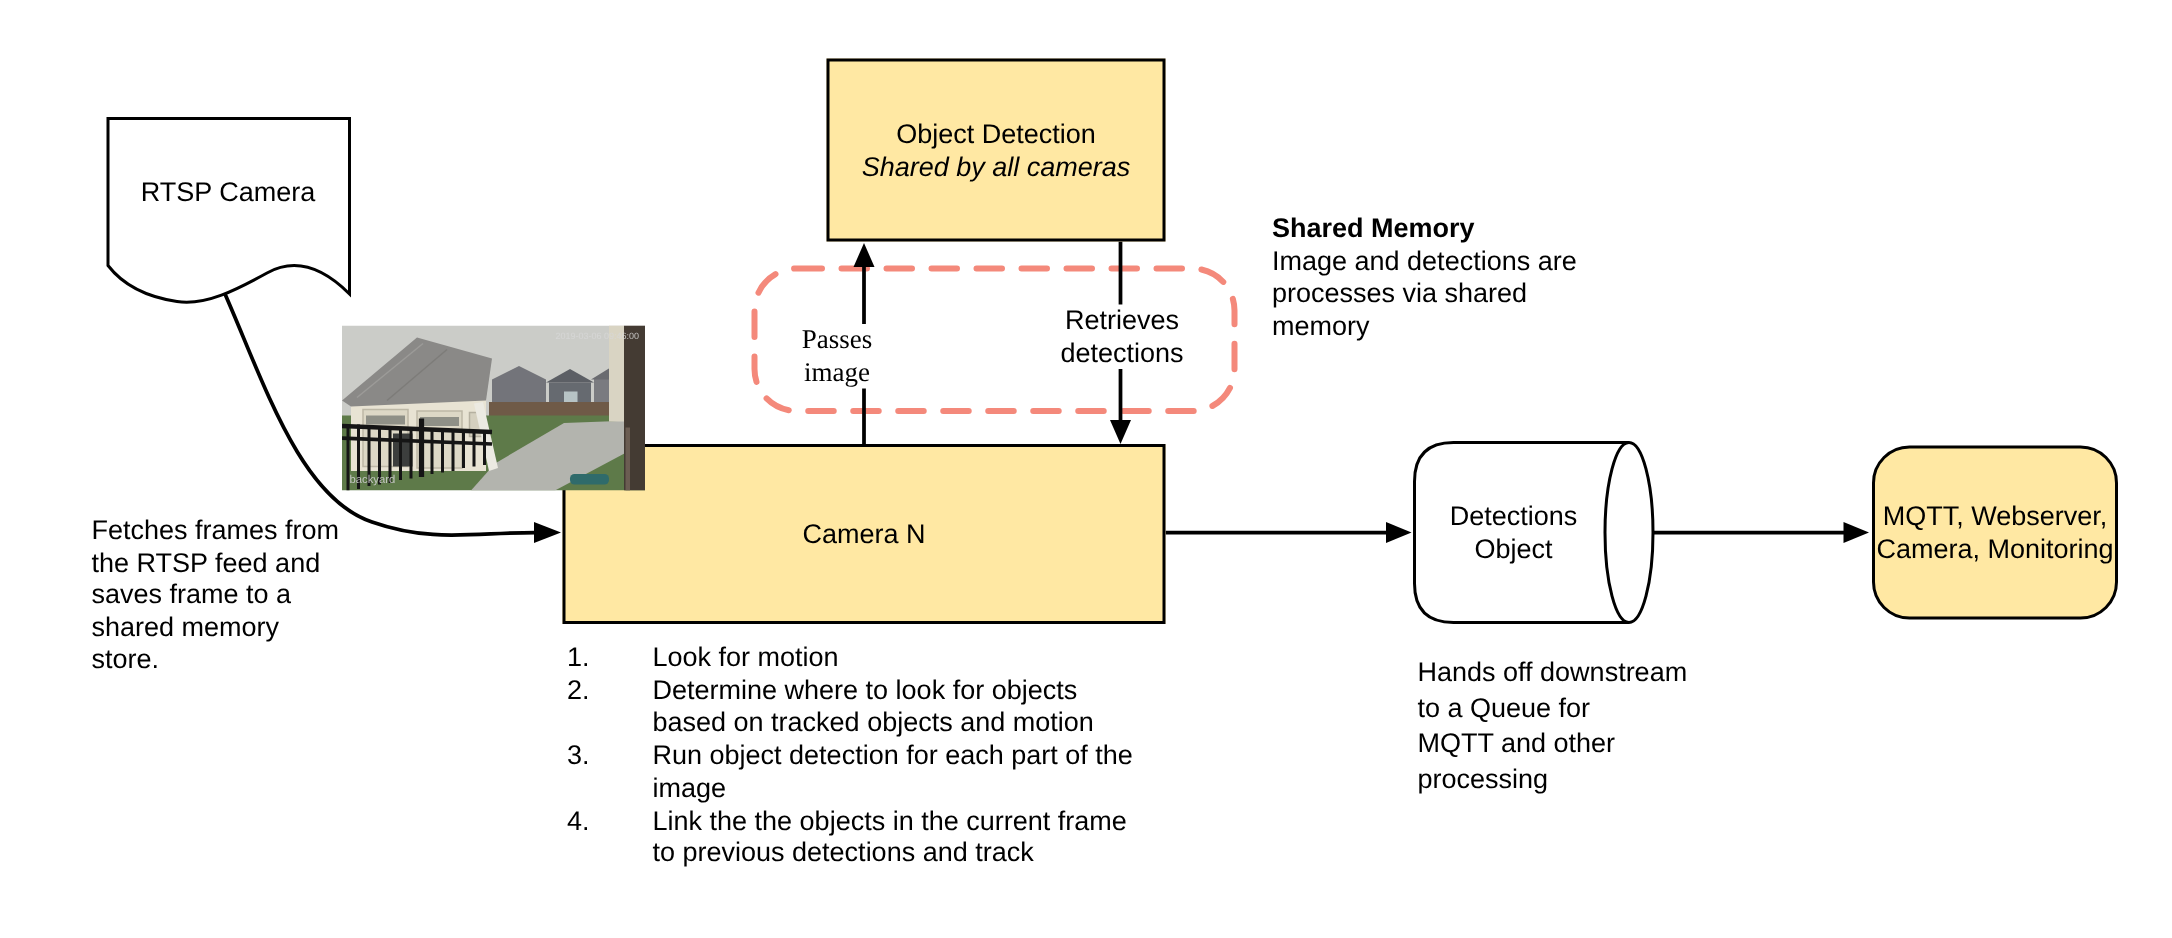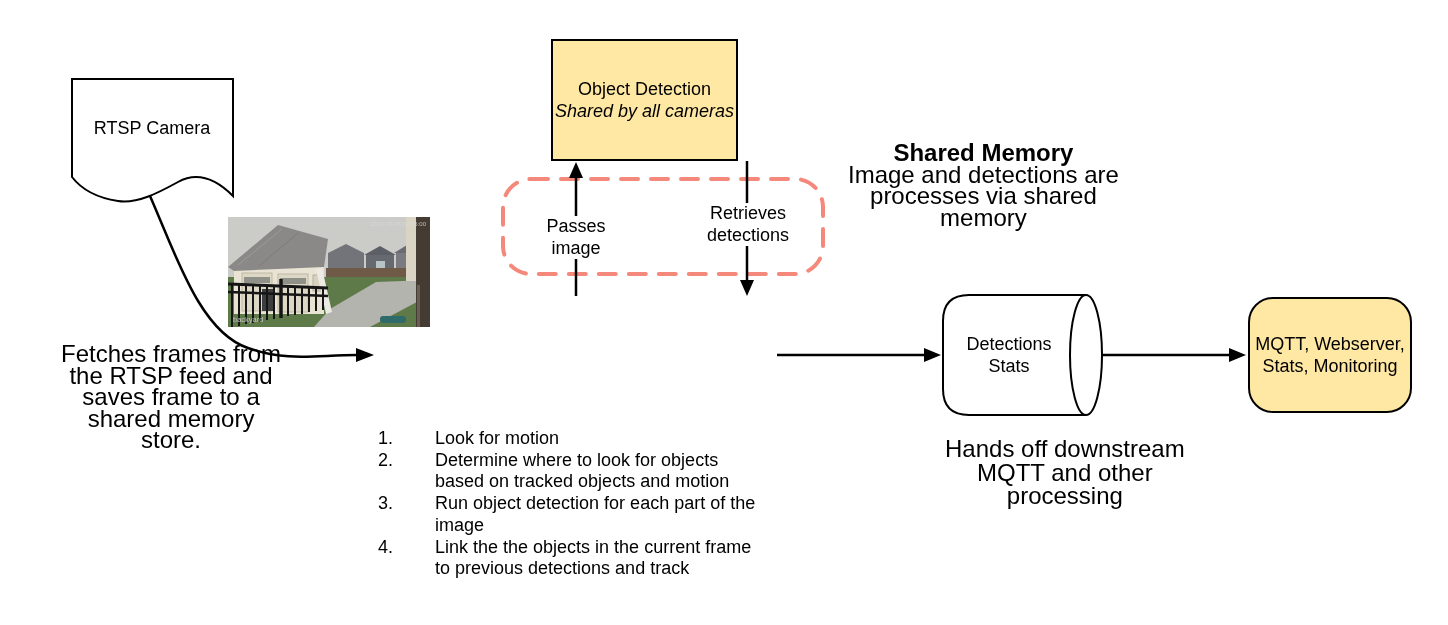--- a/index.html
+++ b/index.html
@@ -5,21 +5,21 @@
   html,body{margin:0;padding:0;background:#fff;}
   .canvas{position:relative;width:1448px;height:625px;background:#ffffff;
           font-family:"Liberation Sans",sans-serif;color:#000;overflow:hidden;}
   svg.layer{position:absolute;left:0;top:0;z-index:1;}
   .node-label{position:absolute;z-index:2;font-size:18px;line-height:22px;text-align:center;white-space:nowrap;}
   .box{position:absolute;z-index:2;background:#FFE8A3;border:2px solid #000;box-sizing:border-box;
        display:flex;flex-direction:column;align-items:center;justify-content:center;
        text-align:center;font-size:18px;line-height:22px;white-space:nowrap;}
   .edge-label{position:absolute;z-index:3;background:#ffffff;font-size:18px;line-height:21.5px;
               text-align:center;white-space:nowrap;padding:0 2px;}
-  .note{position:absolute;z-index:2;font-size:24px;line-height:21.5px;white-space:nowrap;text-align:center;}
+  .note{position:absolute;z-index:2;font-size:18px;line-height:21.5px;white-space:nowrap;}
   .note .title{font-weight:bold;}
   .steps{position:absolute;z-index:2;font-size:18px;line-height:21.7px;white-space:nowrap;}
   .step{display:flex;}
   .step .num{width:57px;flex:0 0 57px;}
   .photo{position:absolute;z-index:4;}
   .italic{font-style:italic;text-align:right;}
 </style>
 </head>
 <body>
 
@@ -45,37 +45,40 @@
 
     <path d="M 1086,295 L 969,295 Q 943,295 943,321 L 943,389 Q 943,415 969,415 L 1086,415" fill="#ffffff" stroke="#000" stroke-width="2"></path>
     <ellipse cx="1086" cy="355" rx="16" ry="60" fill="#ffffff" stroke="#000" stroke-width="2"></ellipse>
 
     <line x1="1102" y1="355" x2="1231" y2="355" stroke="#000" stroke-width="2.5"></line>
     <polygon points="1246,355 1229,348 1229,362" fill="#000"></polygon>
   </svg>
 
   <div class="node-label" style="left:82px;top:117px;width:140px;">RTSP Camera</div>
 
-  <div class="box" style="left:551px;top:39px;width:187px;height:122px;">
+  <div class="box" style="left:551px;top:39px;width:226px;height:122px;">
     <div>Object Detection</div>
     <div class="italic">Shared by all cameras</div>
   </div>
 
+  <div class="box" style="left:375px;top:296px;width:402px;height:120px;">
+    <div>Camera N</div>
+  </div>
 
   <div class="box" style="left:1248px;top:297px;width:164px;height:116px;border-radius:25px;">
     <div>MQTT, Webserver,</div>
-    <div>Stats, Monitoring</div>
+    <div>Camera, Monitoring</div>
   </div>
 
   <div class="node-label" style="left:943px;top:333px;width:132px;">
     <div>Detections</div>
-    <div>Stats</div>
-  </div>
-
-  <div class="edge-label" style="left:540px;top:216px;width:68px;">
+    <div>Object</div>
+  </div>
+
+  <div class="edge-label" style="left:522px;top:216px;width:68px;font-family:Liberation Serif, serif;">
     <div>Passes</div>
     <div>image</div>
   </div>
   <div class="edge-label" style="left:700px;top:203px;width:92px;">
     <div>Retrieves</div>
     <div>detections</div>
   </div>
 
   <div class="note" style="left:848px;top:142px;">
     <div class="title">Shared Memory</div>
@@ -87,20 +90,21 @@
   <div class="note" style="left:61px;top:343px;">
     <div>Fetches frames from</div>
     <div>the RTSP feed and</div>
     <div>saves frame to a</div>
     <div>shared memory</div>
     <div>store.</div>
   </div>
 
   <div class="note" style="left:945px;top:437px;line-height:23.5px;">
     <div>Hands off downstream</div>
+    <div>to a Queue for</div>
     <div>MQTT and other</div>
     <div>processing</div>
   </div>
 
   <div class="steps" style="left:378px;top:428px;">
     <div class="step">
       <span class="num">1.</span>
       <span>
           <div>Look for motion</div>
         </span>

